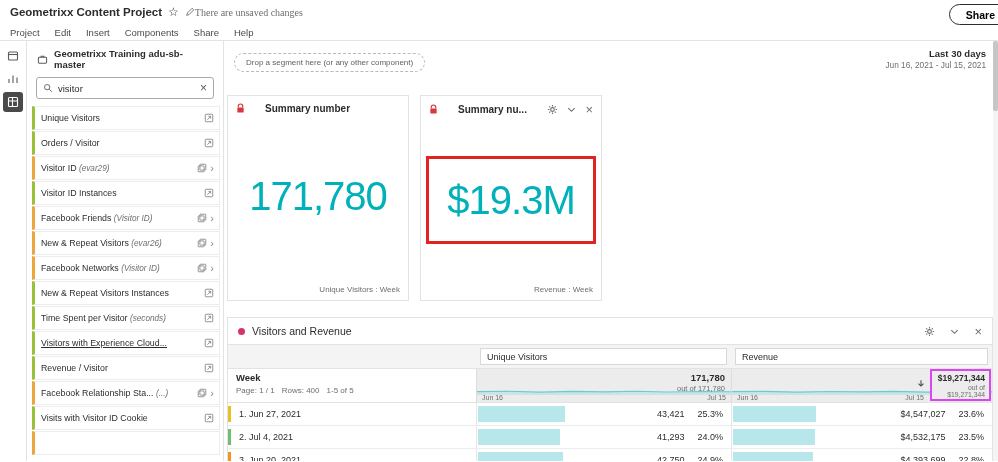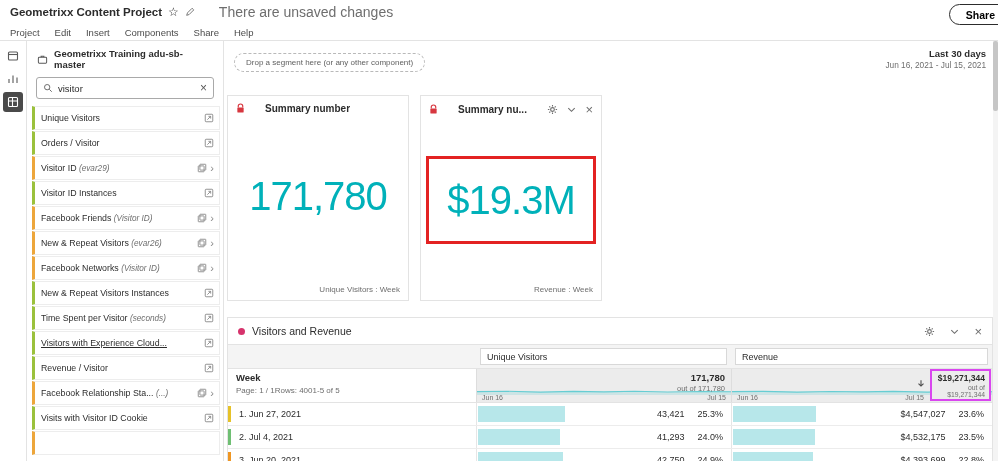--- a/index.html
+++ b/index.html
@@ -4,21 +4,21 @@
 <style>
   * { margin:0; padding:0; box-sizing:border-box; }
   html,body { width:998px; height:462px; overflow:hidden; background:#fff;
     font-family:"Liberation Sans", sans-serif; color:#2c2c2c; position:relative; }
 
   
   .topbar { height:24px; display:flex; align-items:center; padding:0 10px; position:relative; }
   .app-title { font-size:11.5px; font-weight:bold; }
   .star { font-size:12px; margin-left:6px; color:#2c2c2c; cursor:pointer; }
   .pencil { width:10px; height:10px; margin-left:6px; stroke:#6e6e6e; fill:none; stroke-width:1.1; }
-  .unsaved { font-size:14px; color:#6e6e6e; margin-left:24px; }
+  .unsaved { font-size:10px; color:#6e6e6e; margin-left:0;font-family:Liberation Serif, serif; }
   .share-btn { position:absolute; right:-14px; top:4px; height:21px; padding:0 16px;
     border:1.5px solid #2c2c2c; border-radius:12px; background:#fff; font-size:10.5px;
     font-weight:bold; font-family:inherit; cursor:pointer; }
 
   
   .menubar { height:17px; display:flex; align-items:center; gap:15px; padding:0 10px;
     font-size:9.5px; color:#4b4b4b; border-bottom:1px solid #e3e3e3; }
   .menu-item { cursor:pointer; }
 
   
@@ -82,21 +82,21 @@
   .viz-icons { margin-left:auto; display:flex; align-items:center; gap:14px; }
 
   .t-head { display:grid; grid-template-columns:248px 255px 1fr; height:25px;
     background:#f4f4f4; border-top:1px solid #e3e3e3; border-bottom:1px solid #e3e3e3; }
   .h-cell { margin:3px 4px; background:#fff; border:1px solid #d8d8d8; display:flex;
     align-items:center; padding:0 6px; font-size:9px; }
 
   .t-week { display:grid; grid-template-columns:248px 255px 1fr; height:34px; border-bottom:1px solid #e3e3e3; }
   .w-label { padding:3px 8px; }
   .week-title { font-size:9.5px; font-weight:bold; }
-  .pag { font-size:8px; color:#6e6e6e; margin-top:3px; display:flex; white-space:nowrap; }
+  .pag { font-size:8px; color:#6e6e6e; margin-top:3px; display:flex; gap:7px; white-space:nowrap; }
   .w-cell { position:relative; background:#ececec; border-left:1px solid #ddd; overflow:hidden; }
   .spark { position:absolute; left:0; bottom:7px; width:100%; height:10px; }
   .spark-line { stroke:#66cdd3; stroke-width:1.2; fill:none; vector-effect:non-scaling-stroke; }
   .spark-fill { fill:rgba(0,177,185,0.13); stroke:none; }
   .lbl { position:absolute; bottom:1px; font-size:7px; color:#6e6e6e; }
   .lbl.s { left:5px; } .lbl.e { right:5px; }
   .w-cell.rev .lbl.e { right:68px; }
   .totals { position:absolute; top:3px; right:6px; text-align:right; }
   .tot-val { font-size:9.5px; font-weight:bold; }
   .tot-sub { font-size:7.5px; color:#6e6e6e; margin-top:1px; }

